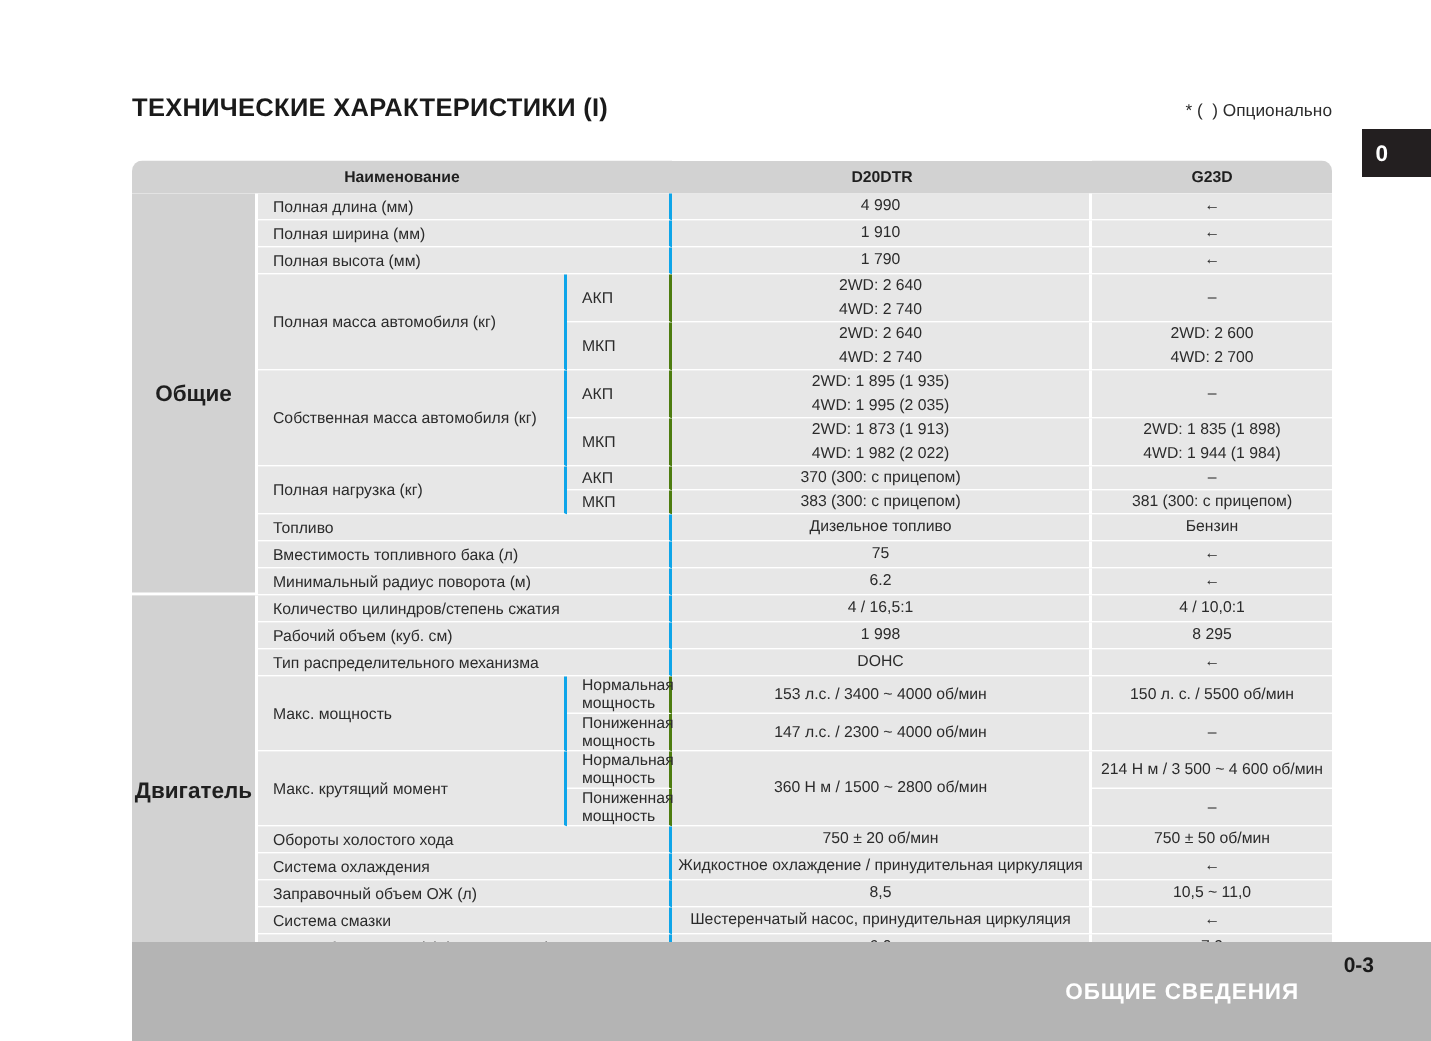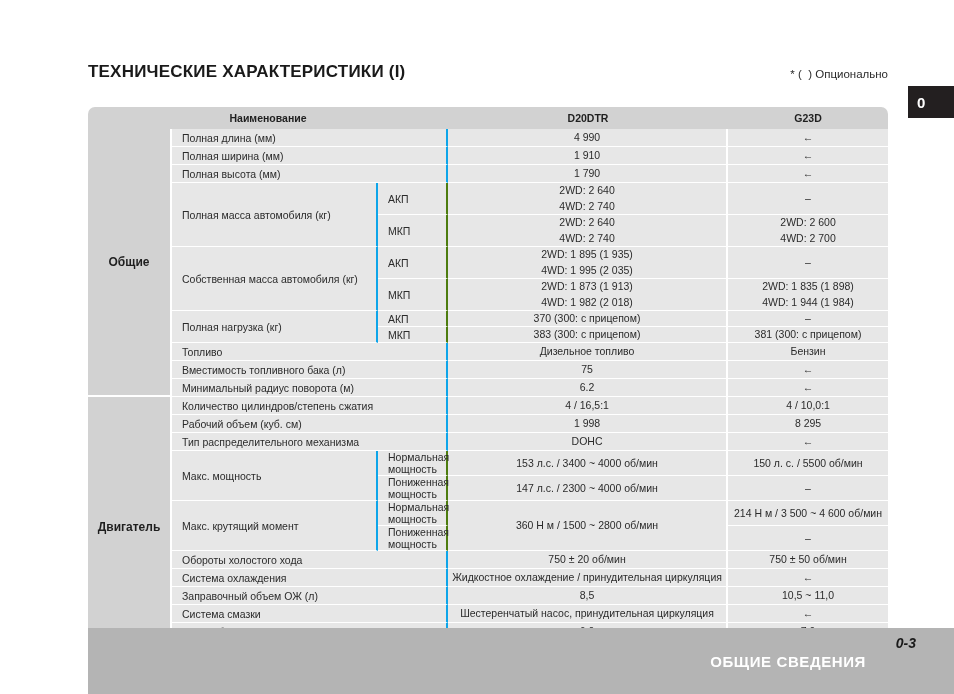--- a/index.html
+++ b/index.html
@@ -84,21 +84,21 @@
     border-right: 2px solid #ffffff;
   }
   thead th.hdr-name { border-top-left-radius: 7px; }
   thead th.hdr-last { border-right: 0; border-top-right-radius: 7px; }
 
   
   td.sec {
     background: #d2d2d2;
     text-align: center;
     font-weight: bold;
-    font-size: 12px;
+    font-size: 15px;
     color: #1f1f1f;
     border-right: 2px solid #ffffff;
     border-bottom: 2px solid #ffffff;
   }
 
   
   td.label {
     background: #e7e7e7;
     padding-left: 10px;
     text-align: left;
@@ -144,21 +144,20 @@
     letter-spacing: 0.6px;
     margin-top: 19px;
   }
   .footer-page {
     position: absolute;
     right: 38px;
     top: 635px;
     font-size: 14px;
     font-weight: bold;
     color: #1a1a1a;
-    font-style: italic;
   }
 </style>
 </head>
 <body>
 
 <div class="page-title">ТЕХНИЧЕСКИЕ ХАРАКТЕРИСТИКИ (I)</div>
 
 <div class="optional-note">* (  ) Опционально</div>
 
 <div class="chapter-tab">0</div>
@@ -212,21 +211,21 @@
       <tr class="row-tall">
         <td class="label" rowspan="2">Собственная масса автомобиля (кг)</td>
         <td class="sublabel">АКП</td>
         <td class="val multi">2WD: 1 895 (1 935)
 4WD: 1 995 (2 035)</td>
         <td class="val multi last">–</td>
       </tr>
       <tr class="row-tall">
         <td class="sublabel">МКП</td>
         <td class="val multi">2WD: 1 873 (1 913)
-4WD: 1 982 (2 018)</td>
+4WD: 1 982 (2 022)</td>
         <td class="val multi last">2WD: 1 835 (1 898)
 4WD: 1 944 (1 984)</td>
       </tr>
       <tr>
         <td class="label" rowspan="2">Полная нагрузка (кг)</td>
         <td class="sublabel">АКП</td>
         <td class="val multi">370 (300: с прицепом)</td>
         <td class="val multi last">–</td>
       </tr>
       <tr>

